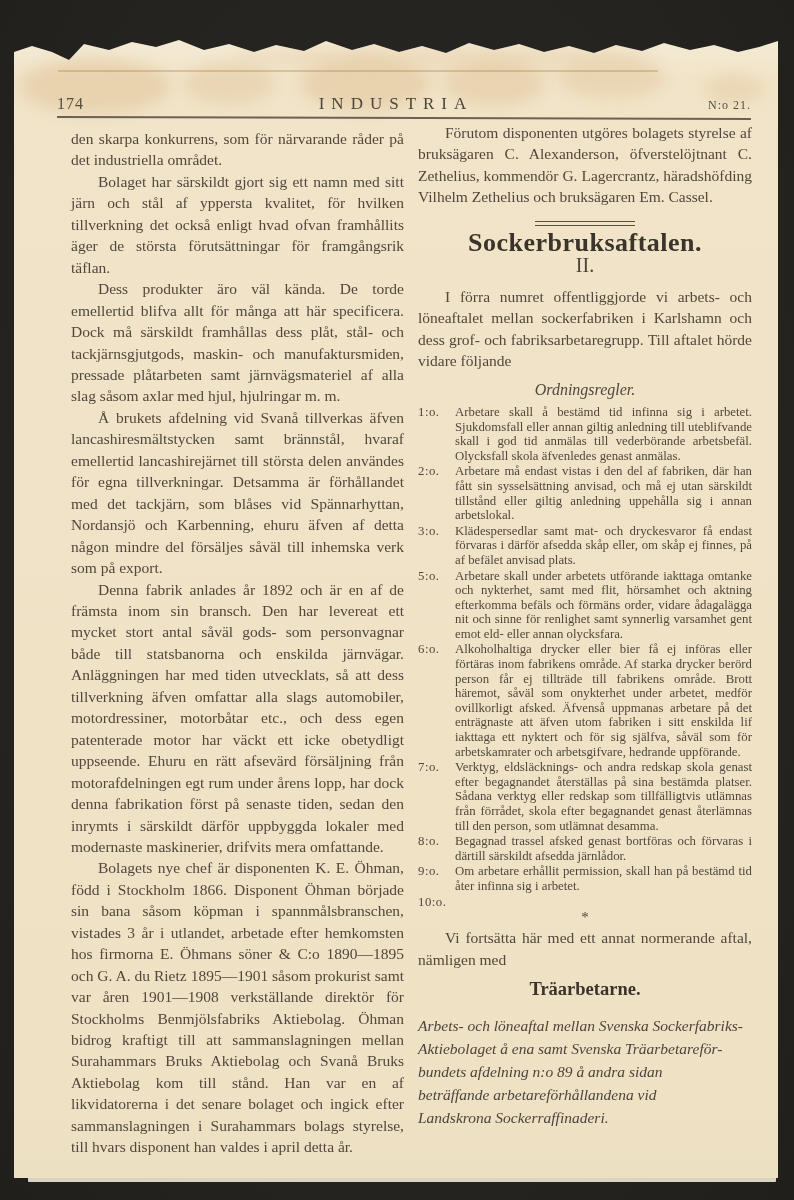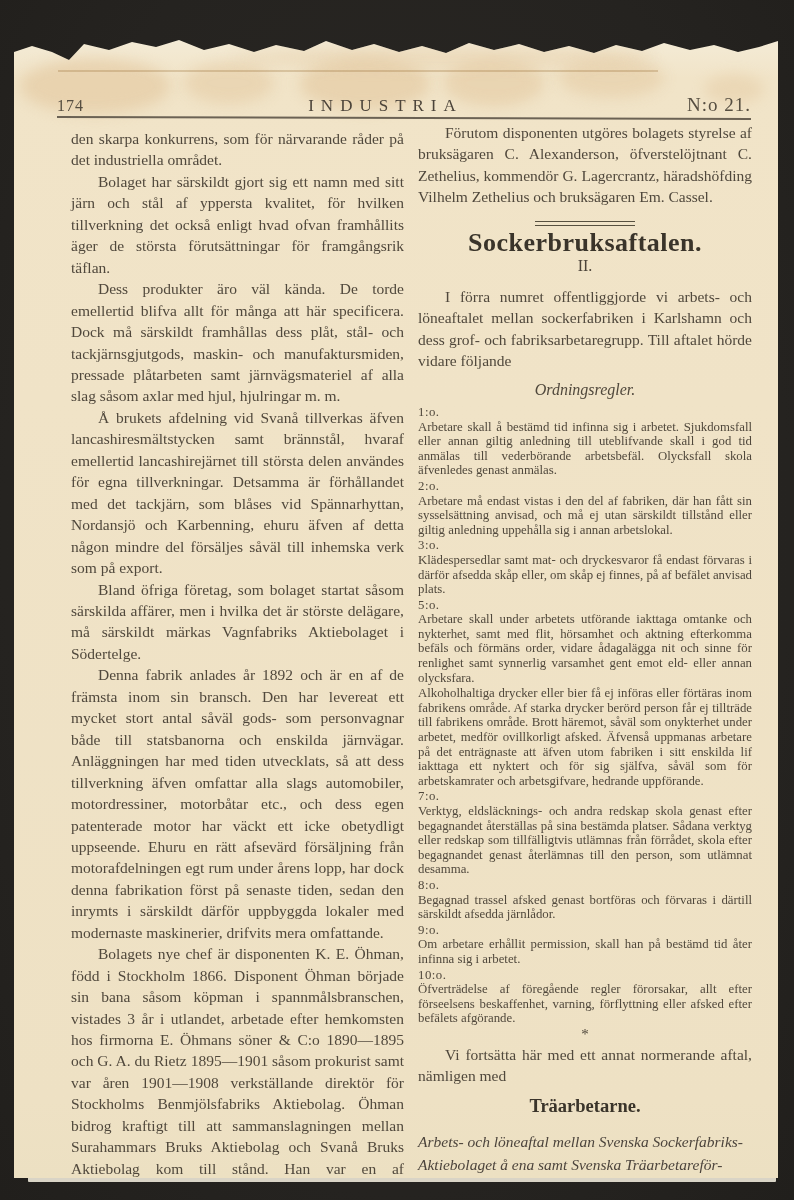--- a/index.html
+++ b/index.html
@@ -22,38 +22,38 @@
   .s5{left:545px;top:58px;width:105px;height:40px;opacity:.45;}
   .s6{left:690px;top:74px;width:60px;height:30px;opacity:.4;}
   .s7{left:220px;top:46px;width:420px;height:22px;opacity:.35;}
   .crease{position:absolute;left:44px;top:70px;width:600px;height:2px;
           background:rgba(150,108,52,.28);filter:blur(.7px);}
   
   .masthead{position:absolute;left:43px;top:94px;width:694px;display:flex;
             justify-content:space-between;align-items:baseline;color:#564e41;}
   .pgnum{font-size:16px;letter-spacing:1px;}
   .masttitle{font-size:17px;letter-spacing:7px;color:#4c443a;}
-  .issue{font-size:19px;letter-spacing:1px;}
+  .issue{font-size:12px;letter-spacing:1px;}
   .header-rule{position:absolute;left:43px;top:117px;width:694px;height:1.5px;
                background:#6b6254;transform:rotate(.15deg);}
   
   .col{position:absolute;top:128px;text-align:justify;font-size:15.5px;line-height:21.45px;
        hyphens:auto;-webkit-hyphens:auto;}
   .col-left{left:57px;width:333px;}
   .col-right{left:404px;width:334px;top:122px;}
   .col p{margin:0;text-indent:27px;}
   .col-left p:first-of-type{text-indent:0;}
   .double-rule{width:100px;height:3px;border-top:1.5px solid #57503f;border-bottom:1px solid #57503f;
                margin:13px auto 6px auto;}
   h1{margin:4px 0 2px 0;text-align:center;font-size:26px;letter-spacing:.5px;
      color:#3a342a;font-weight:bold;text-indent:0;}
-  .part-num{text-align:center;font-size:16px;margin:0 0 9px 0;color:#4c443a;}
+  .part-num{text-align:center;font-size:20px;margin:0 0 9px 0;color:#4c443a;}
   .rules-heading{text-align:center;font-style:italic;font-size:16px;margin:7px 0 5px 0;}
   .rules{font-size:12.8px;line-height:14.6px;margin-top:2px;}
-  .rule-item{display:flex;margin:0 0 1px 0;flex-direction:column;}
+  .rule-item{display:flex;margin:0 0 1px 0;}
   .rule-num{flex:none;width:37px;letter-spacing:.5px;}
   .rule-text{flex:1;text-align:justify;hyphens:auto;-webkit-hyphens:auto;}
   .star{text-align:center;font-size:15px;line-height:13px;margin:2px 0 3px 0;}
   h2{margin:9px 0 13px 0;text-align:center;font-size:18.5px;color:#3a342a;font-weight:bold;}
   .agreement{font-style:italic;font-size:15.5px;line-height:23px;text-align:left;color:#4c443c;}
 </style>
 </head>
 <body>
 
 <div class="scan">
@@ -79,21 +79,20 @@
     <section class="col col-left">
 
         <p>den skarpa konkurrens, som för närvarande råder på det industriella området.</p>
 
         <p>Bolaget har särskildt gjort sig ett namn med sitt järn och stål af yppersta kvalitet, för hvilken tillverkning det också enligt hvad ofvan framhållits äger de största förutsättningar för framgångsrik täflan.</p>
 
         <p>Dess produkter äro väl kända.  De torde emellertid blifva allt för många att här specificera.  Dock må särskildt framhållas dess plåt, stål- och tackjärnsgjutgods, maskin- och manufaktursmiden, pressade plåtarbeten samt järnvägsmateriel af alla slag såsom axlar med hjul, hjulringar m. m.</p>
 
         <p>Å brukets afdelning vid Svanå tillverkas äfven lancashiresmältstycken samt brännstål, hvaraf emellertid lancashirejärnet till största delen användes för egna tillverkningar.  Detsamma är förhållandet med det tackjärn, som blåses vid Spännarhyttan, Nordansjö och Karbenning, ehuru äfven af detta någon mindre del försäljes såväl till inhemska verk som på export.</p>
 
-        <p>Bland öfriga företag, som bolaget startat såsom särskilda affärer, men i hvilka det är störste delägare, må särskildt märkas Vagnfabriks Aktiebolaget i Södertelge.</p>
 
         <p>Denna fabrik anlades år 1892 och är en af de främsta inom sin bransch.  Den har levereat ett mycket stort antal såväl gods- som personvagnar både till statsbanorna och enskilda järnvägar.  Anläggningen har med tiden utvecklats, så att dess tillverkning äfven omfattar alla slags automobiler, motordressiner, motorbåtar etc., och dess egen patenterade motor har väckt ett icke obetydligt uppseende.  Ehuru en rätt afsevärd försäljning från motorafdelningen egt rum under årens lopp, har dock denna fabrikation först på senaste tiden, sedan den inrymts i särskildt därför uppbyggda lokaler med modernaste maskinerier, drifvits mera omfattande.</p>
 
 
         <p>Bolagets nye chef är disponenten K. E. Öhman, född i Stockholm 1866.  Disponent Öhman började sin bana såsom köpman i spannmålsbranschen, vistades 3 år i utlandet, arbetade efter hemkomsten hos firmorna E. Öhmans söner &amp; C:o 1890—1895 och G. A. du Rietz 1895—1901 såsom prokurist samt var åren 1901—1908 verkställande direktör för Stockholms Benmjölsfabriks Aktiebolag.  Öhman bidrog kraftigt till att sammanslagningen mellan Surahammars Bruks Aktiebolag och Svanå Bruks Aktiebolag kom till stånd.  Han var en af likvidatorerna i det senare bolaget och ingick efter sammanslagningen i Surahammars bolags styrelse, till hvars disponent han valdes i april detta år.</p>
       </section>
 
     <section class="col col-right">
       <p>Förutom disponenten utgöres bolagets styrelse af bruksägaren C. Alexanderson, öfverstelöjtnant C. Zethelius, kommendör G. Lagercrantz, häradshöfding Vilhelm Zethelius och bruksägaren Em. Cassel.</p>
 
@@ -123,41 +122,41 @@
             <span class="rule-text">Klädespersedlar samt mat- och dryckesvaror få endast förvaras i därför afsedda skåp eller, om skåp ej finnes, på af befälet anvisad plats.</span>
           </div>
 
 
           <div class="rule-item">
             <span class="rule-num">5:o.</span>
             <span class="rule-text">Arbetare skall under arbetets utförande iakttaga omtanke och nykterhet, samt med flit, hörsamhet och aktning efterkomma befäls och förmäns order, vidare ådagalägga nit och sinne för renlighet samt synnerlig varsamhet gent emot eld- eller annan olycksfara.</span>
           </div>
 
           <div class="rule-item">
+            <span class="rule-num">6:o.</span>
             <span class="rule-text">Alkoholhaltiga drycker eller bier få ej införas eller förtäras inom fabrikens område.  Af starka drycker berörd person får ej tillträde till fabrikens område. Brott häremot, såväl som onykterhet under arbetet, medför ovillkorligt afsked.  Äfvenså uppmanas arbetare på det enträgnaste att äfven utom fabriken i sitt enskilda lif iakttaga ett nyktert och för sig själfva, såväl som för arbetskamrater och arbetsgifvare, hedrande uppförande.</span>
           </div>
 
           <div class="rule-item">
             <span class="rule-num">7:o.</span>
             <span class="rule-text">Verktyg, eldsläcknings- och andra redskap skola genast efter begagnandet återställas på sina bestämda platser.  Sådana verktyg eller redskap som tillfälligtvis utlämnas från förrådet, skola efter begagnandet genast återlämnas till den person, som utlämnat desamma.</span>
           </div>
 
           <div class="rule-item">
             <span class="rule-num">8:o.</span>
             <span class="rule-text">Begagnad trassel afsked genast bortföras och förvaras i därtill särskildt afsedda järnlådor.</span>
           </div>
 
           <div class="rule-item">
             <span class="rule-num">9:o.</span>
             <span class="rule-text">Om arbetare erhållit permission, skall han på bestämd tid åter infinna sig i arbetet.</span>
           </div>
 
           <div class="rule-item">
             <span class="rule-num">10:o.</span>
-            <span class="rule-text">Öfverträdelse af föregående regler förorsakar, allt efter förseelsens beskaffenhet, varning, förflyttning eller afsked efter befälets afgörande.</span>
           </div>
         </div>
 
       <div class="star">*</div>
 
       <p>Vi fortsätta här med ett annat normerande aftal, nämligen med</p>
 
       <h2>Träarbetarne.</h2>
 
       <div class="agreement">

